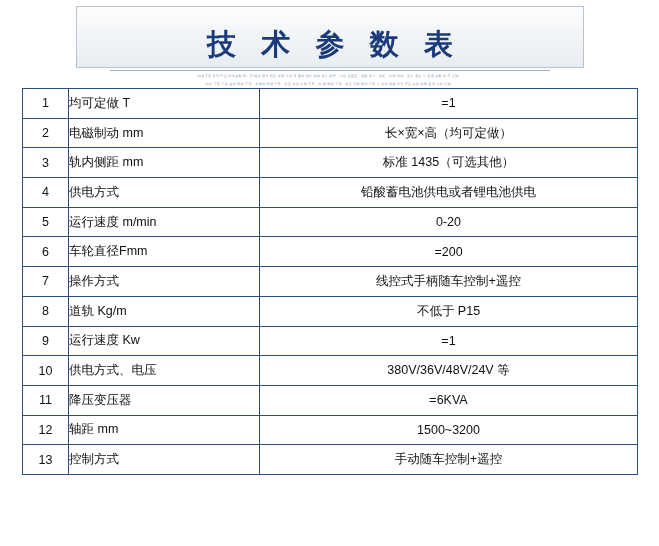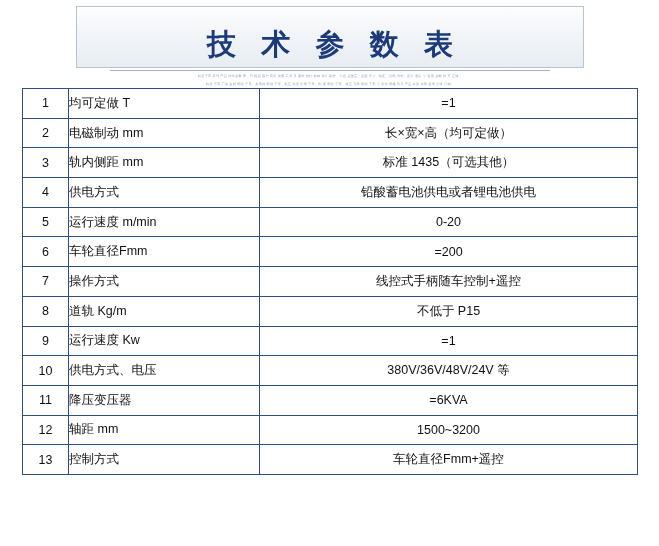--- a/index.html
+++ b/index.html
@@ -154,17 +154,17 @@
           <td class="col-val">=6KVA</td>
         </tr>
         <tr>
           <td class="col-no">12</td>
           <td class="col-name">轴距 mm</td>
           <td class="col-val">1500~3200</td>
         </tr>
         <tr>
           <td class="col-no">13</td>
           <td class="col-name">控制方式</td>
-          <td class="col-val">车轮直径Fmm+遥控</td>
+          <td class="col-val">手动随车控制+遥控</td>
         </tr>
       </tbody>
   </table>
 </div>
 
 </body></html>

